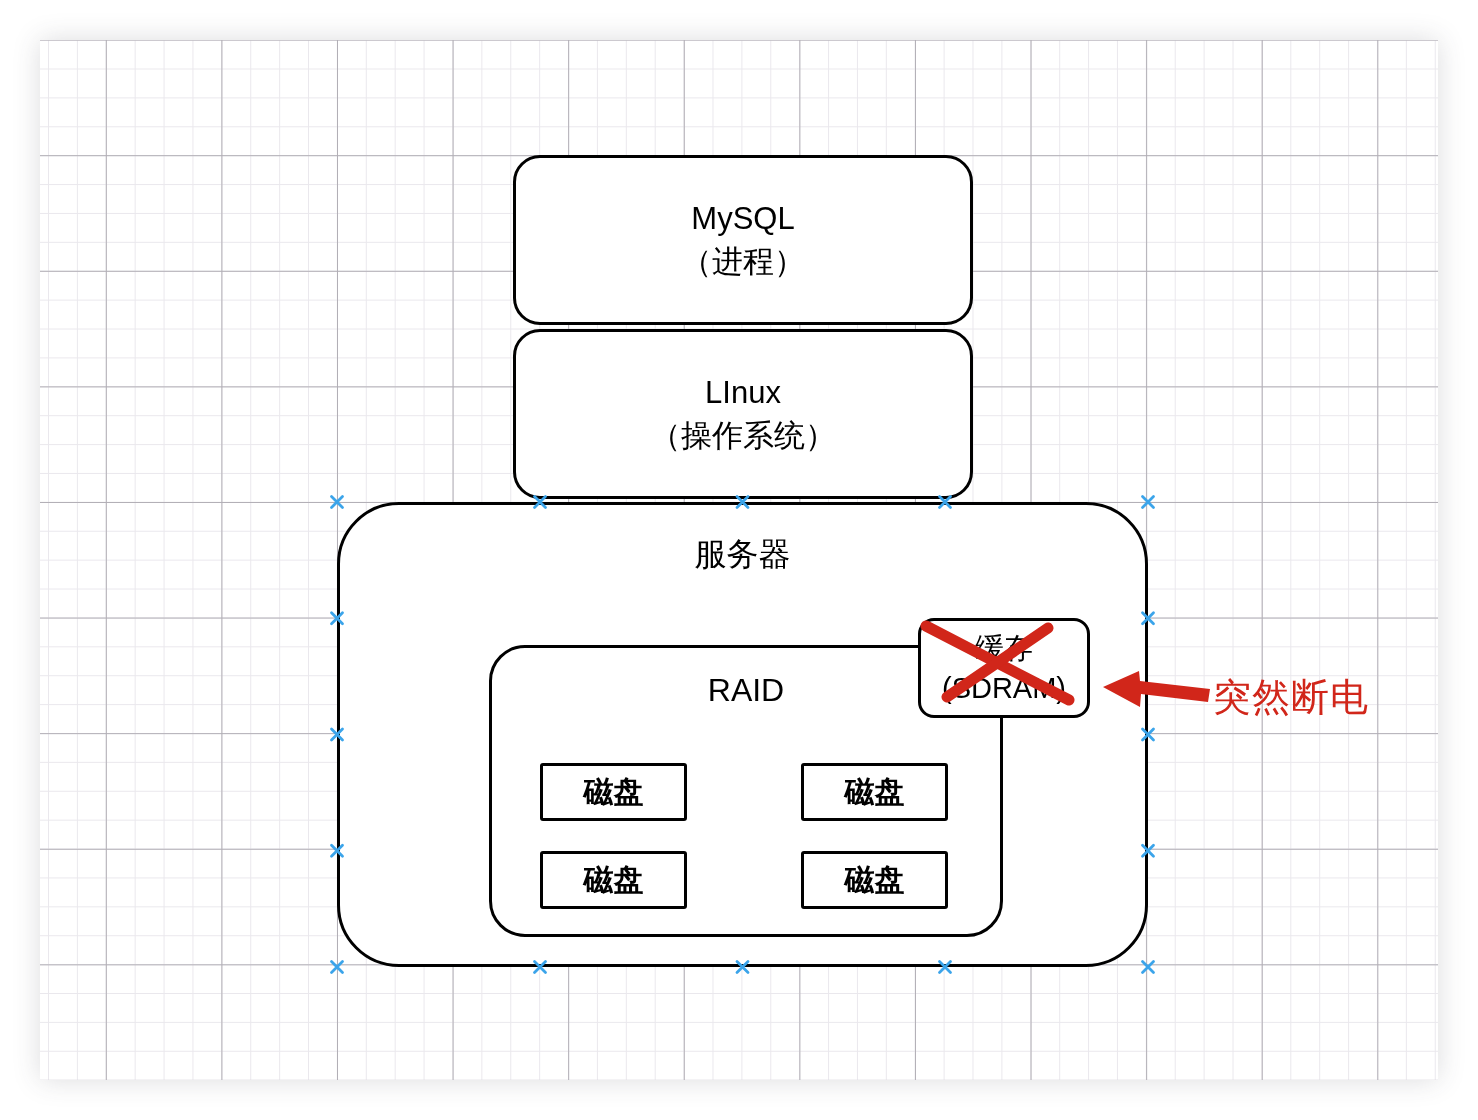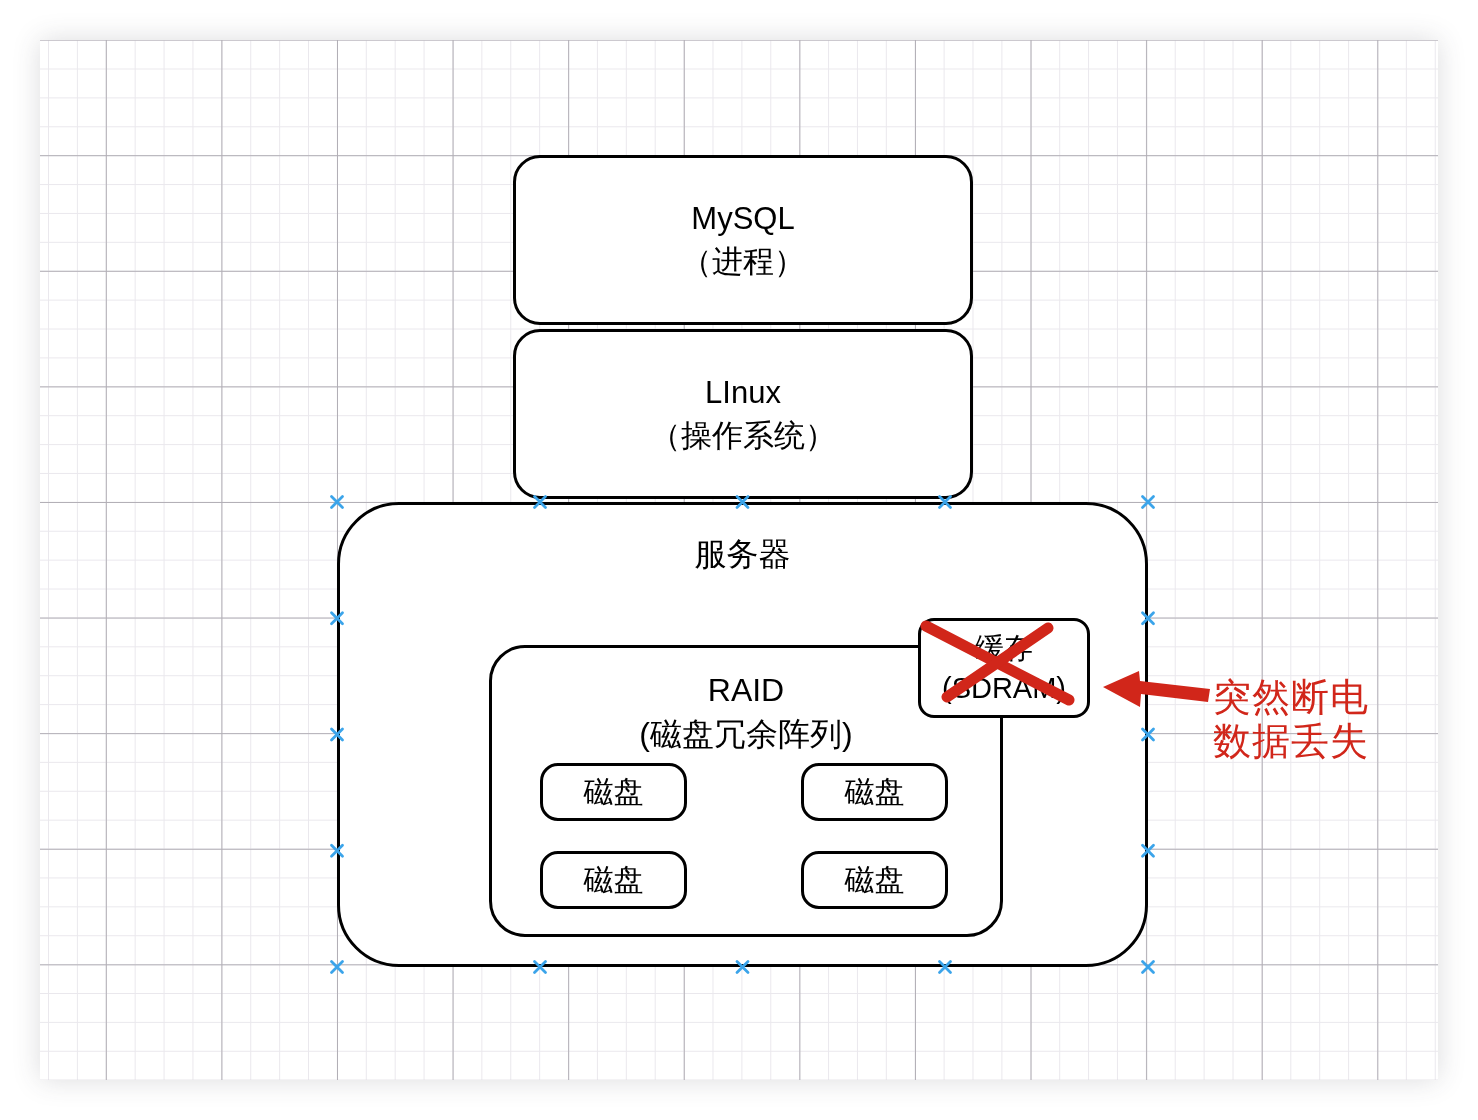--- a/index.html
+++ b/index.html
@@ -29,21 +29,21 @@
     box-sizing:border-box;
     display:flex;flex-direction:column;align-items:center;justify-content:center;
     text-align:center;color:#000;
   }
   .shape .ln{display:block;white-space:nowrap;}
   .topalign{justify-content:flex-start;}
   .mysql{left:473px;top:115px;width:460px;height:170px;border-radius:27px;font-size:31px;line-height:43px;}
   .linux{left:473px;top:289px;width:460px;height:170px;border-radius:27px;font-size:31px;line-height:43px;}
   .server{left:297px;top:462px;width:811px;height:465px;border-radius:62px;font-size:32px;line-height:44px;padding-top:27px;}
   .raid{left:449px;top:605px;width:514px;height:292px;border-radius:36px;font-size:32px;line-height:44px;padding-top:20px;}
-  .disk{width:147px;height:58px;border-radius:18px;font-size:30px;}
+  .disk{width:147px;height:58px;border-radius:3px;font-size:30px;font-weight:bold;}
   .disk1{left:500px;top:723px;}
   .disk2{left:761px;top:723px;}
   .disk3{left:500px;top:811px;}
   .disk4{left:761px;top:811px;}
   .cache{left:878px;top:578px;width:172px;height:100px;border-radius:16px;font-size:29px;line-height:40px;}
   .overlay{position:absolute;left:0;top:0;width:1398px;height:1040px;pointer-events:none;}
   .annotation{
     position:absolute;left:1173px;top:635px;
     color:#d1261a;font-size:38px;line-height:44px;font-weight:normal;
     white-space:nowrap;letter-spacing:1px;
@@ -53,21 +53,20 @@
 <body>
 
 <div class="page">
 
   <div class="shape server topalign">
     <span class="ln">服务器</span>
   </div>
 
   <div class="shape raid topalign">
     <span class="ln">RAID</span>
-    <span class="ln">(磁盘冗余阵列)</span>
   </div>
 
   <div class="shape disk disk1">
     <span class="ln">磁盘</span>
   </div>
   <div class="shape disk disk2">
     <span class="ln">磁盘</span>
   </div>
   <div class="shape disk disk3">
     <span class="ln">磁盘</span>
@@ -117,16 +116,15 @@
       <use href="#cp" x="297" y="694.5"></use>
       <use href="#cp" x="297" y="810.75"></use>
       <use href="#cp" x="1108" y="578.25"></use>
       <use href="#cp" x="1108" y="694.5"></use>
       <use href="#cp" x="1108" y="810.75"></use>
     </g>
   </svg>
 
   <div class="annotation">
     <div>突然断电</div>
-    <div>数据丢失</div>
   </div>
 
 </div>
 
 </body></html>

